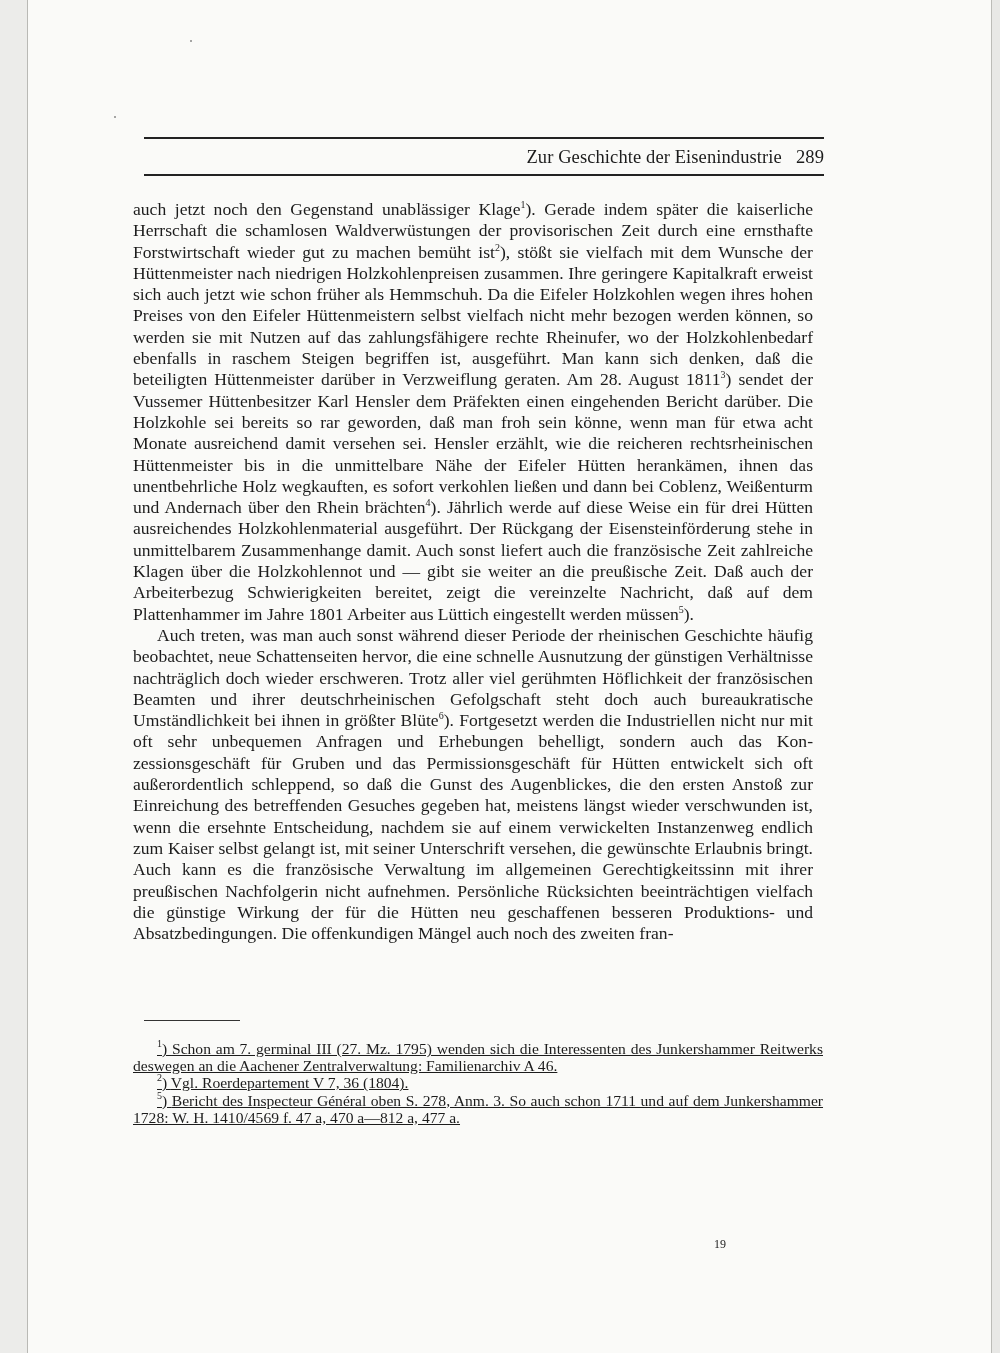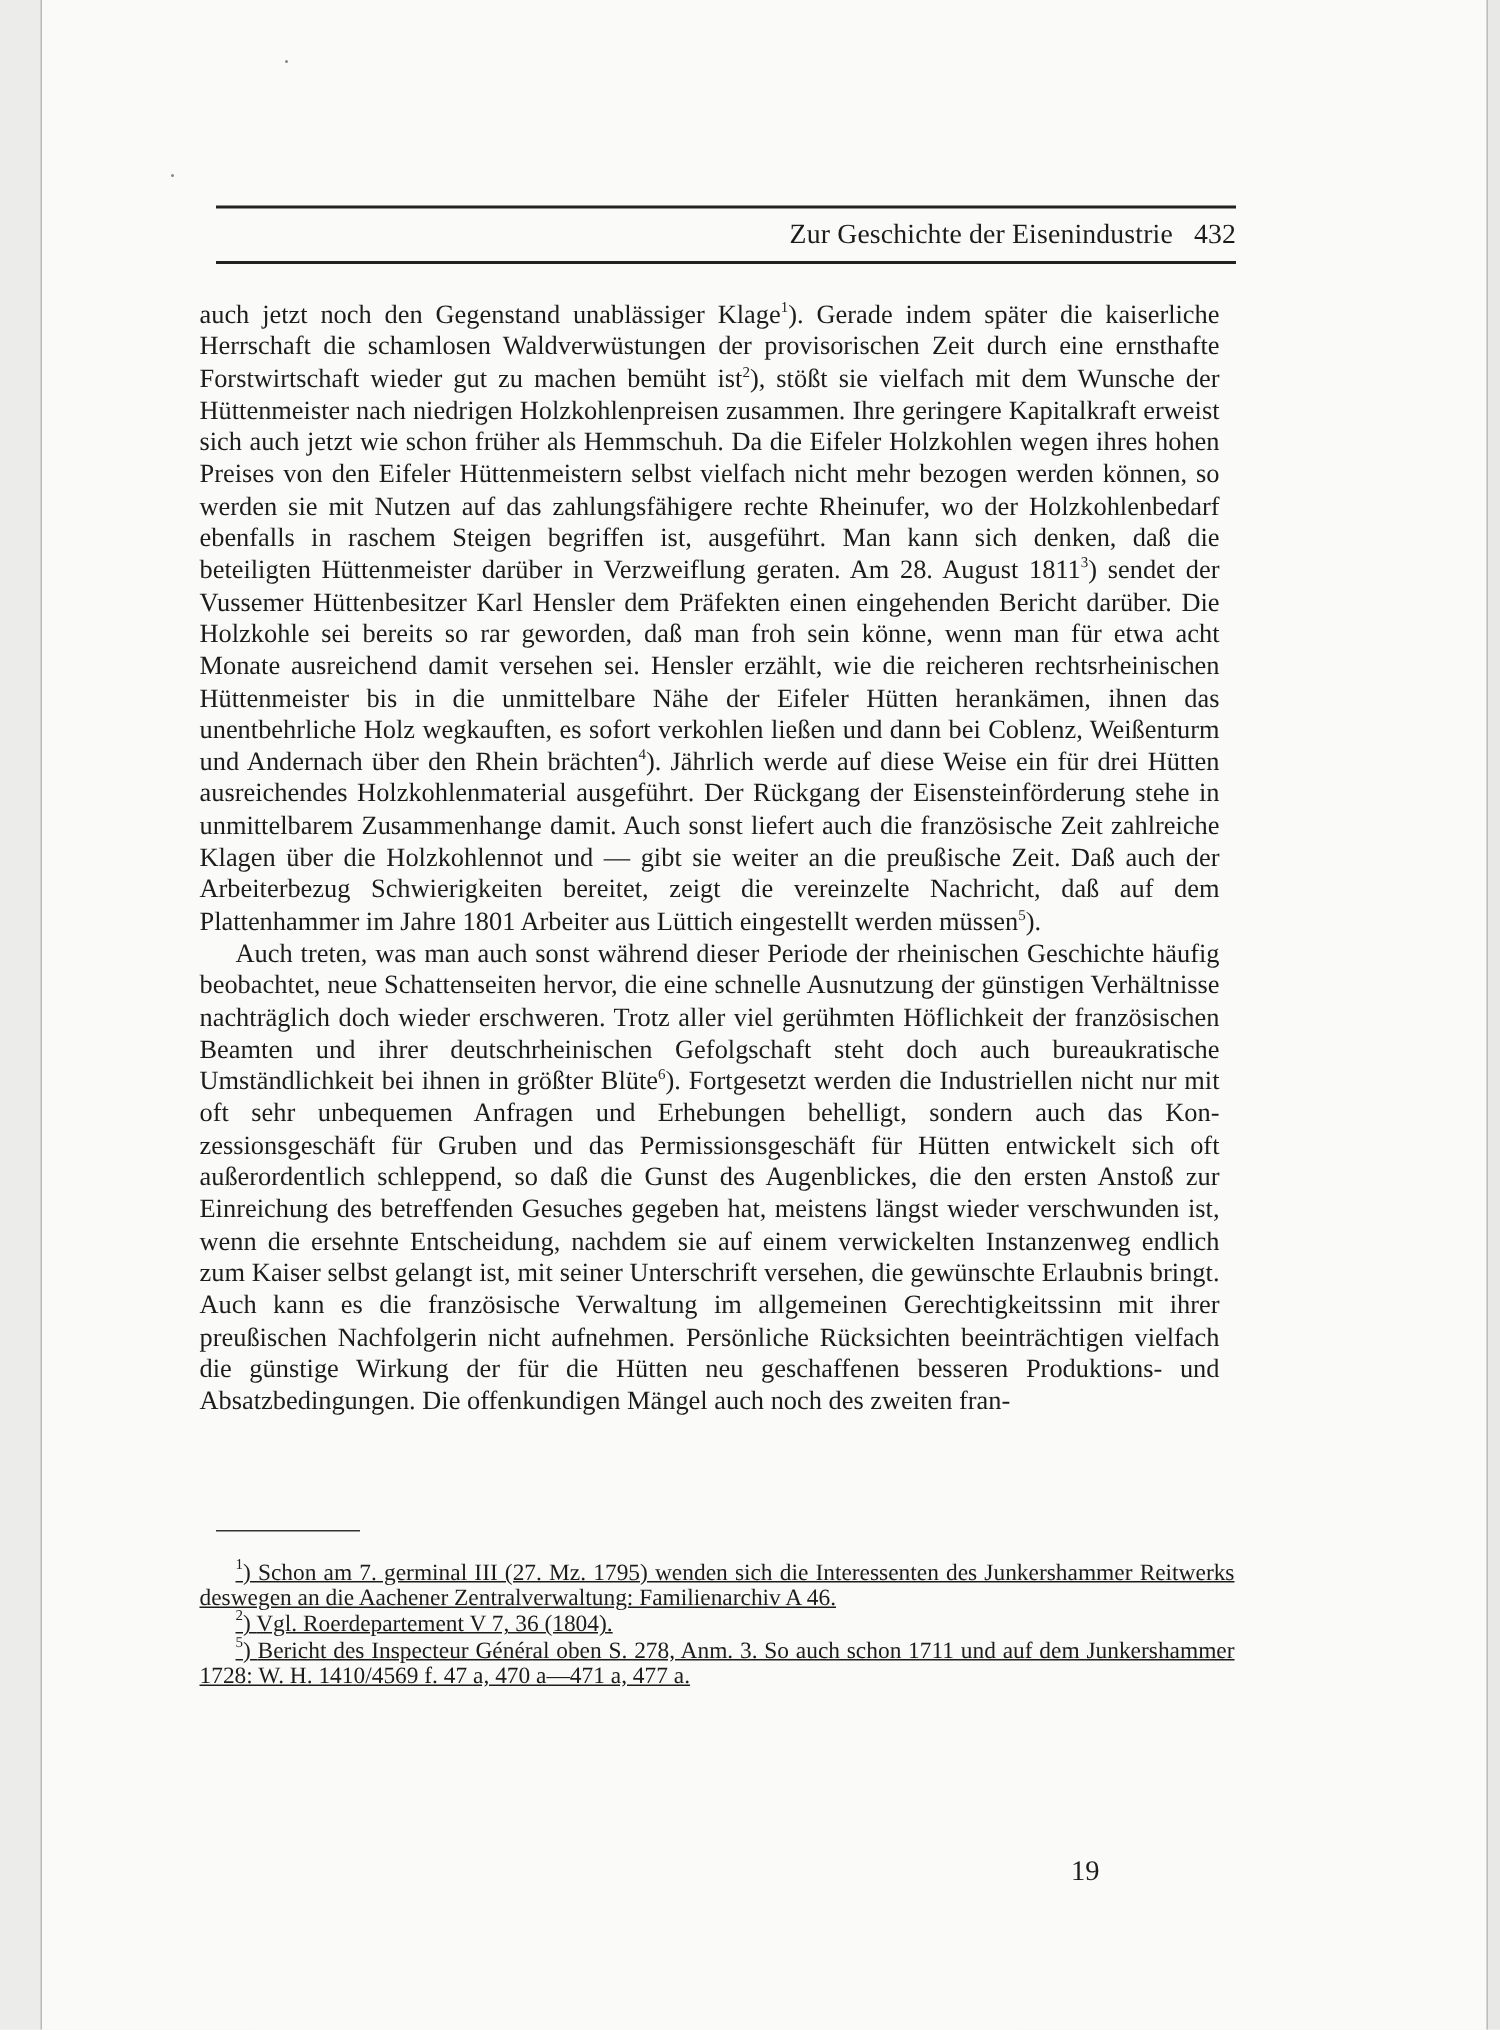--- a/index.html
+++ b/index.html
@@ -95,21 +95,21 @@
       margin: 0;
       text-indent: 24px;
       text-align: justify;
       text-align-last: left;
       text-decoration: underline;
     }
     .signature {
       position: absolute;
       top: 1237px;
       left: 714px;
-      font-size: 19px;
+      font-size: 12px;
     }
     .speck {
       position: absolute;
       width: 2px; height: 2px;
       background: #888;
       border-radius: 1px;
     }
   </style>
 </head>
 <body>
@@ -118,29 +118,29 @@
 
 <div class="page">
   <span class="speck" style="left:162px;top:40px;"></span>
   <span class="speck" style="left:86px;top:116px;"></span>
 </div>
 
 <div class="gutter-right"></div>
 
 <div class="rule top"></div>
 <div class="running-head">
-  <span class="title">Zur Geschichte der Eisenindustrie</span><span>432</span>
+  <span class="title">Zur Geschichte der Eisenindustrie</span><span>289</span>
 </div>
 <div class="rule bottom"></div>
 
 <div class="body-text" id="body-text">
     <p><span>auch jetzt noch den Gegenstand unablässiger Klage</span><sup>1</sup><span>). Gerade indem später die kaiserliche Herrschaft die schamlosen Waldverwüstungen der provisorischen Zeit durch eine ernsthafte Forstwirtschaft wieder gut zu machen bemüht ist</span><sup>2</sup><span>), stößt sie vielfach mit dem Wunsche der Hüttenmeister nach niedrigen Holzkohlenpreisen zusammen. Ihre geringere Kapitalkraft erweist sich auch jetzt wie schon früher als Hemmschuh. Da die Eifeler Holzkohlen wegen ihres hohen Preises von den Eifeler Hüttenmeistern selbst vielfach nicht mehr bezogen werden können, so werden sie mit Nutzen auf das zahlungsfähigere rechte Rheinufer, wo der Holzkohlenbedarf ebenfalls in raschem Steigen begriffen ist, ausgeführt. Man kann sich denken, daß die beteiligten Hüttenmeister darüber in Verzweiflung geraten. Am 28. August 1811</span><sup>3</sup><span>) sendet der Vussemer Hüttenbesitzer Karl Hensler dem Präfekten einen eingehenden Bericht darüber. Die Holzkohle sei bereits so rar geworden, daß man froh sein könne, wenn man für etwa acht Monate ausreichend damit versehen sei. Hensler erzählt, wie die reicheren rechtsrheinischen Hüttenmeister bis in die un­mittelbare Nähe der Eifeler Hütten herankämen, ihnen das unentbehrliche Holz wegkauften, es sofort verkohlen ließen und dann bei Coblenz, Weißenturm und Andernach über den Rhein brächten</span><sup>4</sup><span>). Jährlich werde auf diese Weise ein für drei Hütten ausreichendes Holzkohlenmaterial ausgeführt. Der Rückgang der Eisensteinförderung stehe in unmittelbarem Zusammenhange damit. Auch sonst liefert auch die französische Zeit zahlreiche Klagen über die Holzkohlennot und — gibt sie weiter an die preußische Zeit. Daß auch der Arbeiterbezug Schwierig­keiten bereitet, zeigt die vereinzelte Nachricht, daß auf dem Plattenhammer im Jahre 1801 Arbeiter aus Lüttich eingestellt werden müssen</span><sup>5</sup><span>).</span></p>
     <p class="indent"><span>Auch treten, was man auch sonst während dieser Periode der rheinischen Geschichte häufig beobachtet, neue Schattenseiten hervor, die eine schnelle Aus­nutzung der günstigen Verhältnisse nachträglich doch wieder erschweren. Trotz aller viel gerühmten Höflichkeit der französischen Beamten und ihrer deutsch­rheinischen Gefolgschaft steht doch auch bureaukratische Umständlichkeit bei ihnen in größter Blüte</span><sup>6</sup><span>). Fortgesetzt werden die Industriellen nicht nur mit oft sehr unbequemen Anfragen und Erhebungen behelligt, sondern auch das Kon­zessionsgeschäft für Gruben und das Permissionsgeschäft für Hütten entwickelt sich oft außerordentlich schleppend, so daß die Gunst des Augenblickes, die den ersten Anstoß zur Einreichung des betreffenden Gesuches gegeben hat, meistens längst wieder verschwunden ist, wenn die ersehnte Entscheidung, nachdem sie auf einem verwickelten Instanzenweg endlich zum Kaiser selbst gelangt ist, mit seiner Unterschrift versehen, die gewünschte Erlaubnis bringt. Auch kann es die französische Verwaltung im allgemeinen Gerechtigkeitssinn mit ihrer preußischen Nachfolgerin nicht aufnehmen. Persönliche Rücksichten beeinträchtigen vielfach die günstige Wirkung der für die Hütten neu geschaffenen besseren Produktions- und Absatzbedingungen. Die offenkundigen Mängel auch noch des zweiten fran-</span></p>
   </div>
 
 <div class="fn-sep"></div>
 <div class="footnotes" id="footnotes">
     <p><sup>1</sup><span>) </span><span>Schon am 7. germinal III (27. Mz. 1795) wenden sich die Interessenten des Junkershammer Reitwerks deswegen an die Aachener Zentralverwaltung: Familien­archiv A 46.</span></p>
     <p><sup>2</sup><span>) </span><span>Vgl. Roerdepartement V 7, 36 (1804).</span></p>
-    <p><sup>5</sup><span>) </span><span>Bericht des Inspecteur Général oben S. 278, Anm. 3. So auch schon 1711 und auf dem Junkershammer 1728: W. H. 1410/4569 f. 47 a, 470 a—471 a, 477 a.</span></p>
+    <p><sup>5</sup><span>) </span><span>Bericht des Inspecteur Général oben S. 278, Anm. 3. So auch schon 1711 und auf dem Junkershammer 1728: W. H. 1410/4569 f. 47 a, 470 a—812 a, 477 a.</span></p>
   </div>
 
 <div class="signature">19</div>
 
 </body></html>

